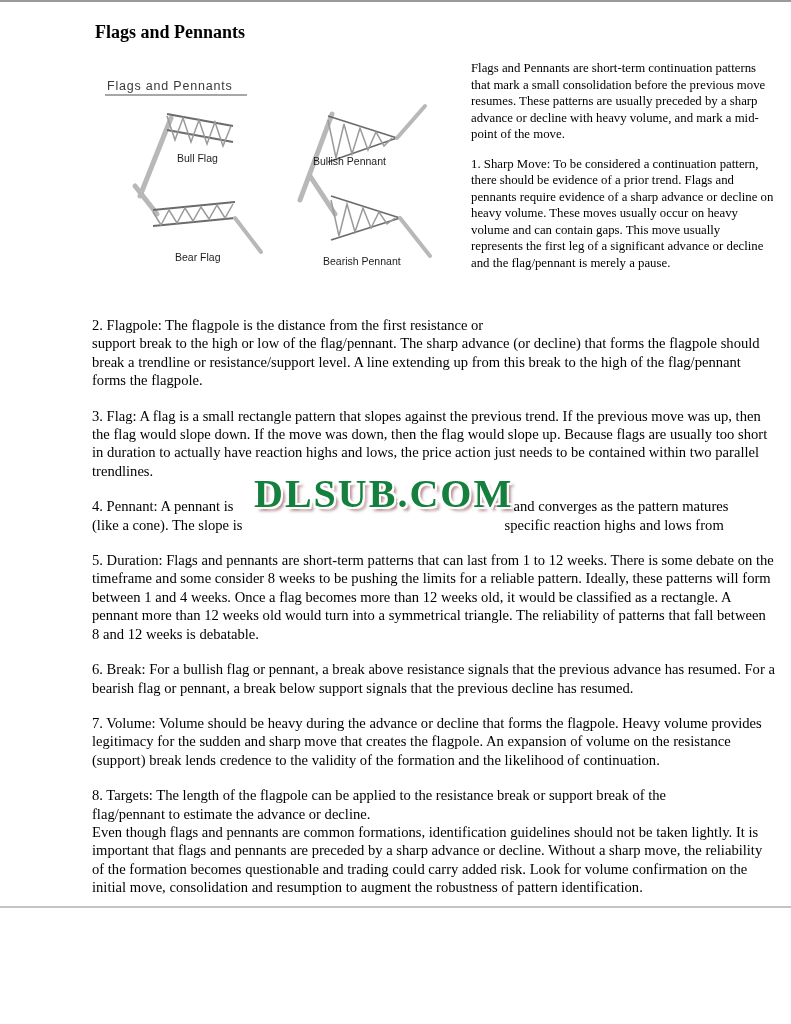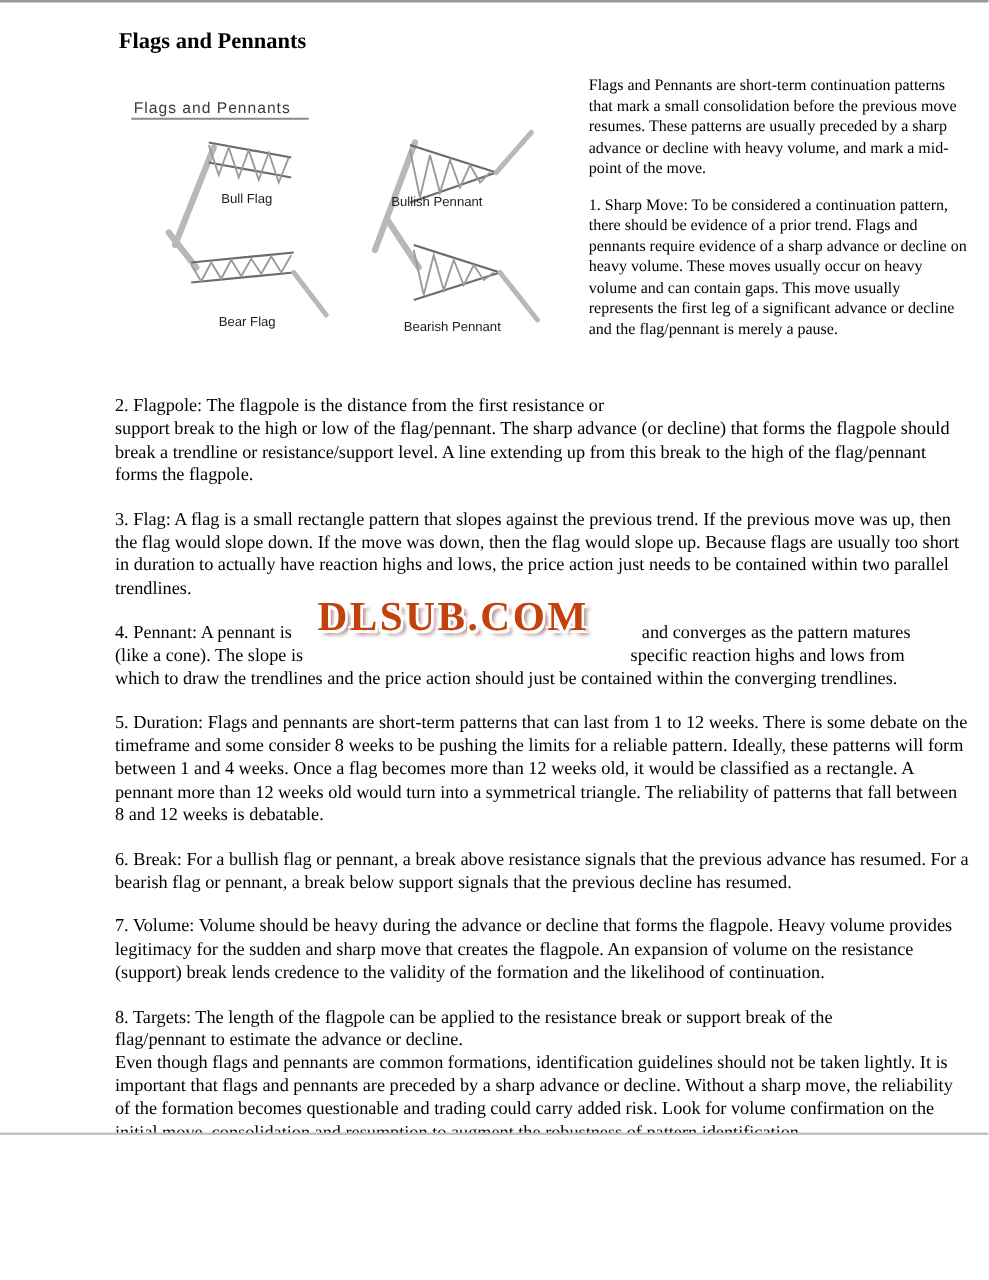--- a/index.html
+++ b/index.html
@@ -31,22 +31,22 @@
   .main .sect{margin:0 0 17px 0;}
   .sect-label{font-weight:normal;}
   .sect-text{white-space:pre-wrap;}
 
   .pennant{position:relative;}
   .pline{white-space:nowrap;}
   .gap{display:inline-block;height:1px;}
   .gap1{width:280px;}
   .gap2{width:262px;}
   .watermark{position:absolute;left:162px;top:-12px;z-index:5;
-             font-family:"Liberation Serif",serif;font-weight:bold;font-size:33px;
-             letter-spacing:2px;color:#c2410c;
+             font-family:"Liberation Serif",serif;font-weight:bold;font-size:40px;
+             letter-spacing:2px;color:#15803d;
              text-shadow:-2px -2px 0 #fff,2px -2px 0 #fff,-2px 2px 0 #fff,2px 2px 0 #fff,4px 4px 3px rgba(90,0,10,0.45);}
 
   .bottom-bar{position:absolute;left:88px;top:984px;width:703px;height:34px;box-sizing:border-box;
               background:linear-gradient(90deg,#fdfdfd 0%,#a9a9a9 38%,#8f8f8f 62%,#dedede 100%);
               display:flex;align-items:center;justify-content:flex-end;padding-right:8px;}
   .tx-text{font-family:"Liberation Sans",sans-serif;font-weight:bold;font-size:32px;letter-spacing:0.5px;
            color:#cc0000;text-shadow:1px 1px 0 #4d4d4d,2px 2px 2px rgba(0,0,0,0.35);text-align:right;}
 </style>
 </head>
 <body>
@@ -106,21 +106,20 @@
 
   <div class="main">
     <p class="sect"><b class="sect-label">2. Flagpole:</b><span class="sect-text"> The flagpole is the distance from the first resistance or
 support break to the high or low of the flag/pennant. The sharp advance (or decline) that forms the flagpole should break a trendline or resistance/support level. A line extending up from this break to the high of the flag/pennant forms the flagpole.</span></p>
 
     <p class="sect"><b class="sect-label">3. Flag:</b><span class="sect-text"> A flag is a small rectangle pattern that slopes against the previous trend. If the previous move was up, then the flag would slope down. If the move was down, then the flag would slope up. Because flags are usually too short in duration to actually have reaction highs and lows, the price action just needs to be contained within two parallel trendlines.</span></p>
 
     <div class="sect pennant">
       <div class="pline"><b class="sect-label">4. Pennant:</b><span> A pennant is</span><span class="gap gap1"></span><span>and converges as the pattern matures</span></div>
       <div class="pline"><span>(like a cone). The slope is</span><span class="gap gap2"></span><span>specific reaction highs and lows from</span></div>
-      <div class="pline">which to draw the trendlines and the price action should just be contained within the converging trendlines.</div>
       <div class="watermark">DLSUB.COM</div>
     </div>
 
     <p class="sect"><b class="sect-label">5. Duration:</b><span class="sect-text"> Flags and pennants are short-term patterns that can last from 1 to 12 weeks. There is some debate on the timeframe and some consider 8 weeks to be pushing the limits for a reliable pattern. Ideally, these patterns will form between 1 and 4 weeks. Once a flag becomes more than 12 weeks old, it would be classified as a rectangle. A pennant more than 12 weeks old would turn into a symmetrical triangle. The reliability of patterns that fall between 8 and 12 weeks is debatable.</span></p>
 
     <p class="sect"><b class="sect-label">6. Break:</b><span class="sect-text"> For a bullish flag or pennant, a break above resistance signals that the previous advance has resumed. For a bearish flag or pennant, a break below support signals that the previous decline has resumed.</span></p>
 
     <p class="sect"><b class="sect-label">7. Volume:</b><span class="sect-text"> Volume should be heavy during the advance or decline that forms the flagpole. Heavy volume provides legitimacy for the sudden and sharp move that creates the flagpole. An expansion of volume on the resistance (support) break lends credence to the validity of the formation and the likelihood of continuation.</span></p>
 
     <p class="sect"><b class="sect-label">8. Targets:</b><span class="sect-text"> The length of the flagpole can be applied to the resistance break or support break of the

